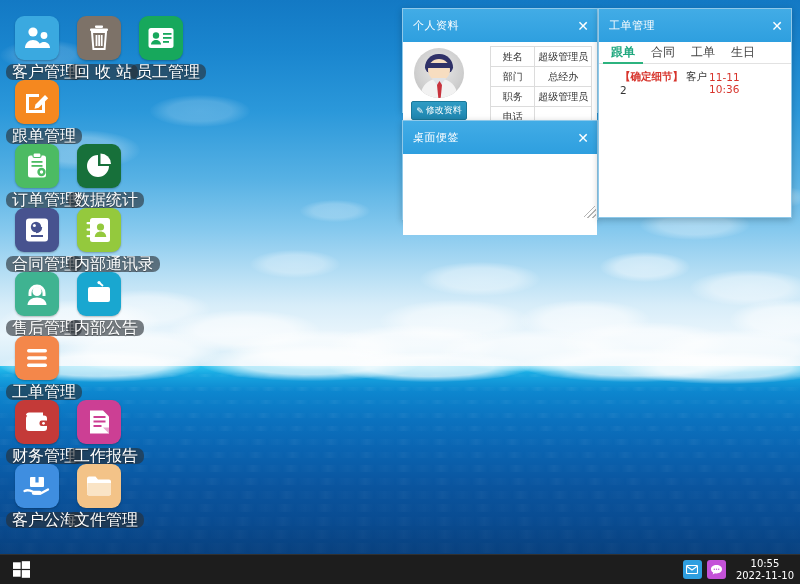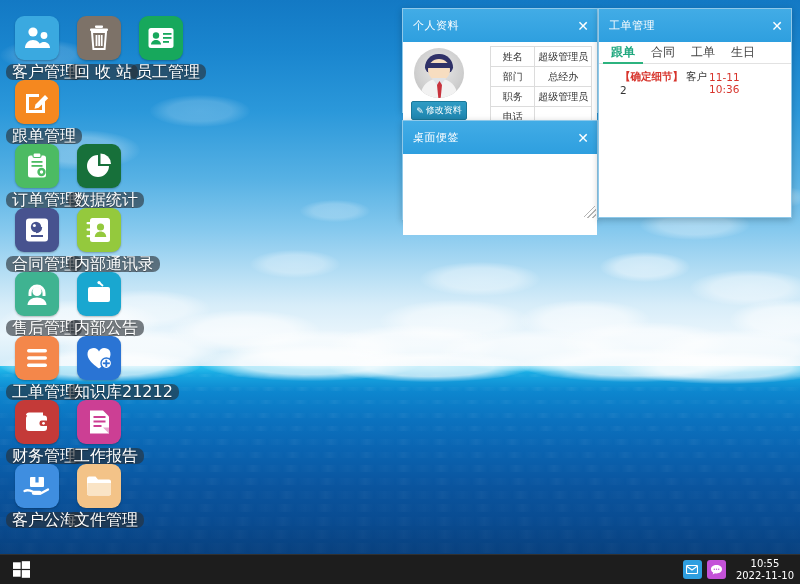--- a/index.html
+++ b/index.html
@@ -361,28 +361,20 @@
             <rect x="4" y="8" width="22" height="15" rx="2" fill="#ffffff"></rect>
           </svg>
         </div><span class="cap">内部公告</span></div>
       <div class="dicon" style="left: 6px; top: 336px;"><div class="tile" style="background:#f4874a">
           <svg width="30" height="30" viewBox="0 0 30 30">
             <rect x="5" y="6" width="20" height="3.4" rx="1.7" fill="#ffffff"></rect>
             <rect x="5" y="13.3" width="20" height="3.4" rx="1.7" fill="#ffffff"></rect>
             <rect x="5" y="20.6" width="20" height="3.4" rx="1.7" fill="#ffffff"></rect>
           </svg>
         </div><span class="cap">工单管理</span></div>
-      <div class="dicon" style="left: 68px; top: 336px;"><div class="tile" style="background:#2a74d4">
-          <svg width="30" height="30" viewBox="0 0 30 30">
-            <path d="M15 25.5S3.5 18.5 3.5 11.3A6 6 0 0 1 15 8.6 6 6 0 0 1 26.5 11.3c0 7.2-11.5 14.2-11.5 14.2z" fill="#ffffff"></path>
-            <circle cx="22.3" cy="20.3" r="5.3" fill="#ffffff" stroke="#2a74d4" stroke-width="1.4"></circle>
-            <rect x="21.4" y="16.8" width="1.8" height="7" fill="#2a74d4"></rect>
-            <rect x="18.8" y="19.4" width="7" height="1.8" fill="#2a74d4"></rect>
-          </svg>
-        </div><span class="cap">知识库21212</span></div>
       <div class="dicon" style="left: 6px; top: 400px;"><div class="tile" style="background:#c43a38">
           <svg width="30" height="30" viewBox="0 0 30 30">
             <path d="M4 8.5c0-1.7 1.3-3 3-3h14v4H7c-1.7 0-3-1.3-3-3z" fill="#ffffff"></path>
             <rect x="4" y="8.5" width="21" height="15.5" rx="3" fill="#ffffff"></rect>
             <rect x="17.5" y="13.5" width="9" height="5.5" rx="2.2" fill="#c43a38"></rect>
             <circle cx="21.5" cy="16.3" r="1.4" fill="#ffffff"></circle>
           </svg>
         </div><span class="cap">财务管理</span></div>
       <div class="dicon" style="left: 68px; top: 400px;"><div class="tile" style="background:#cc3f94">
           <svg width="30" height="30" viewBox="0 0 30 30">

